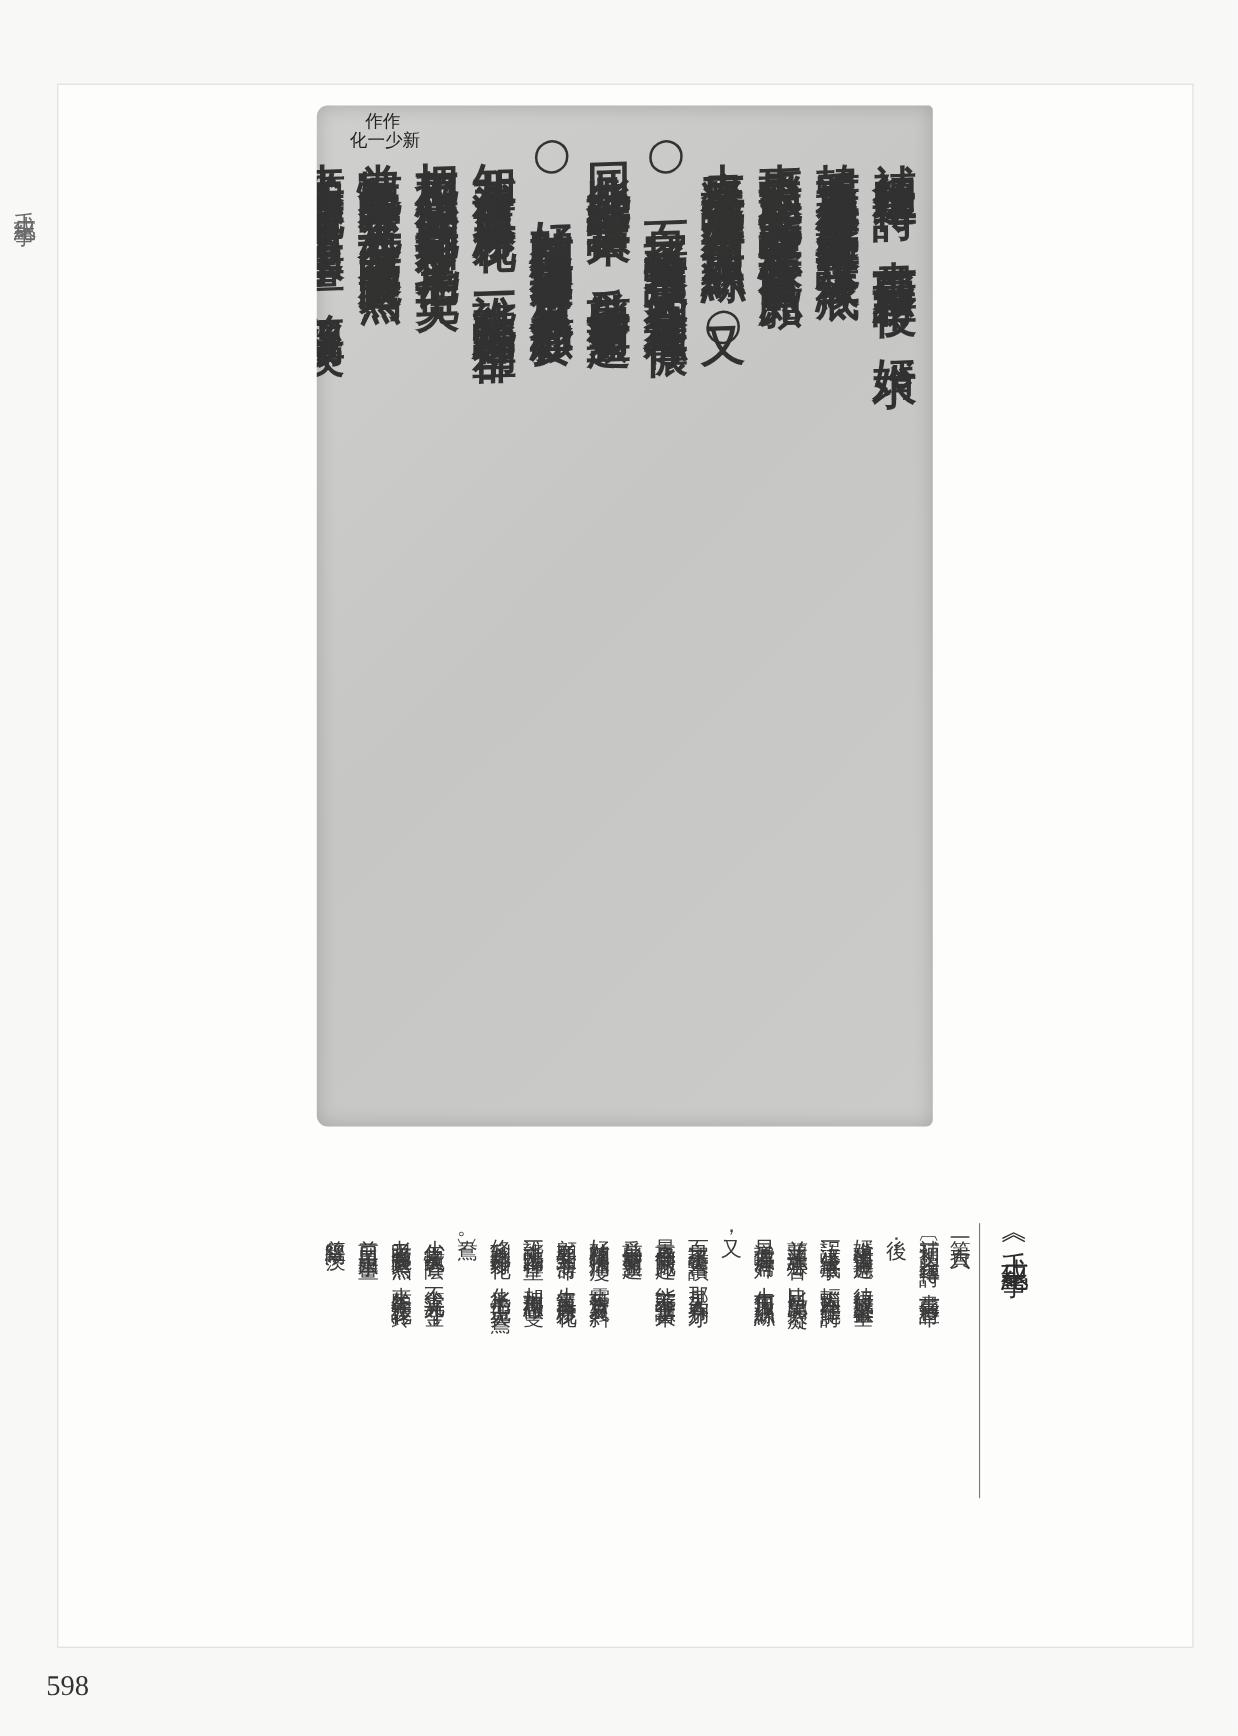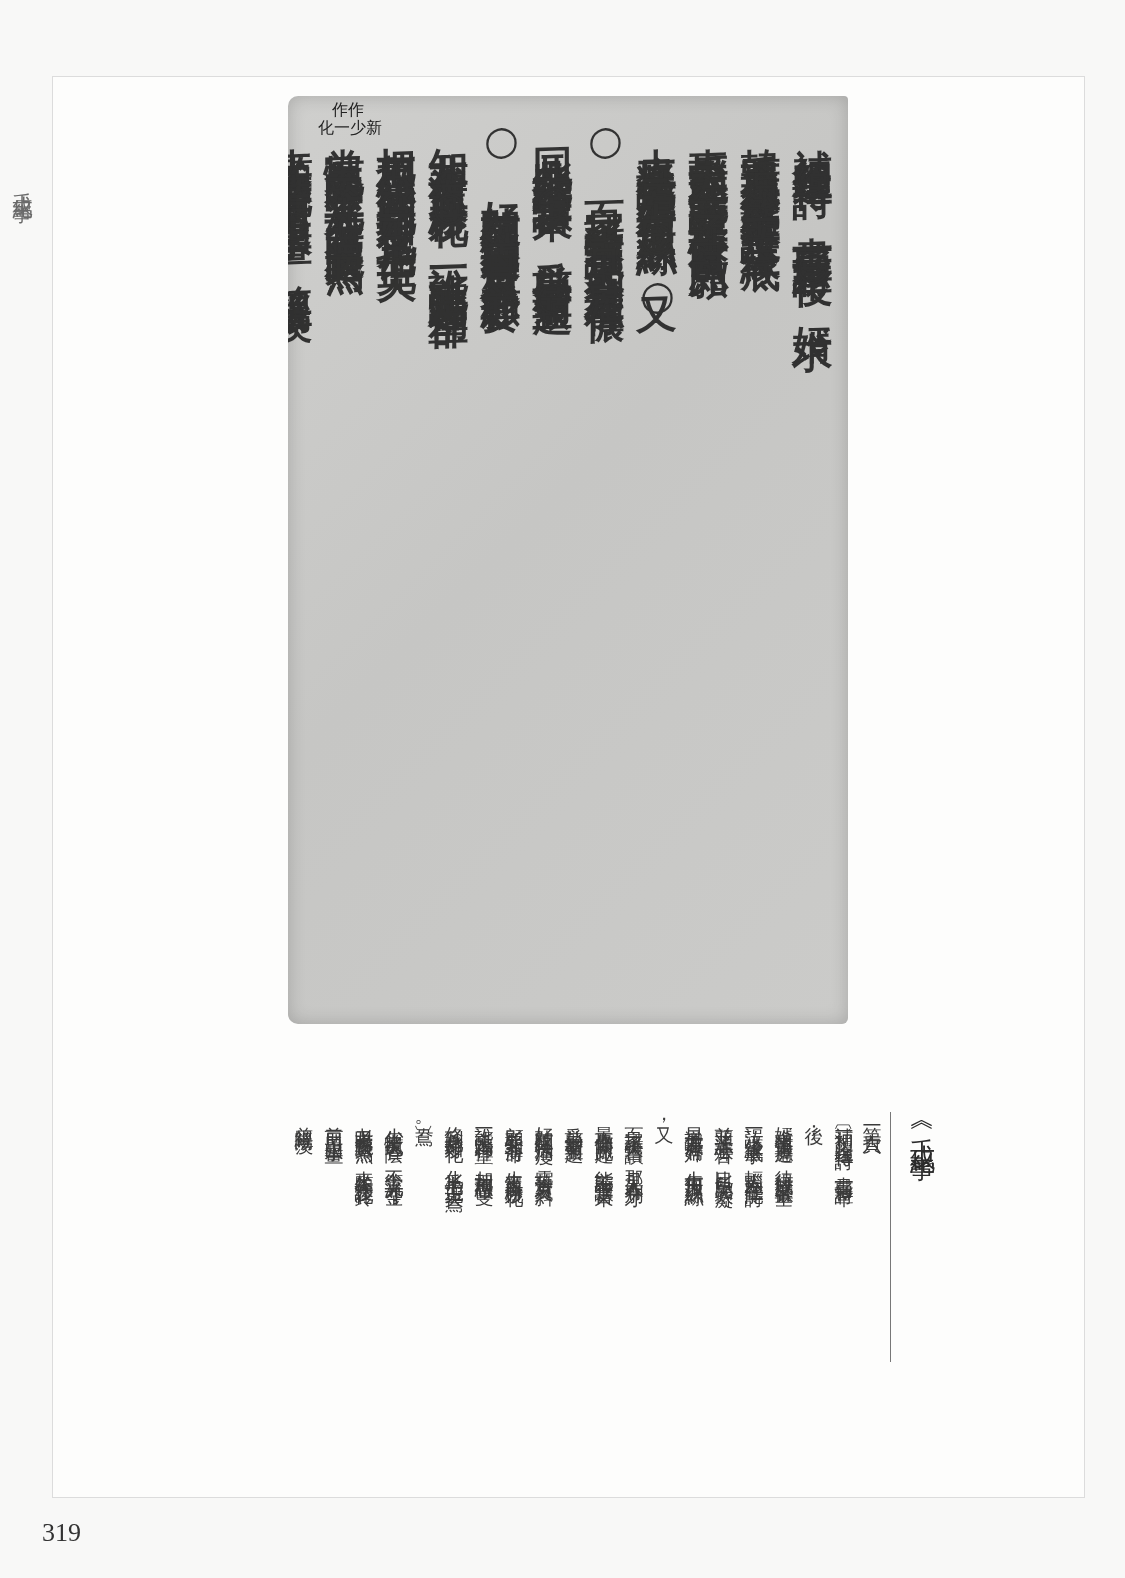--- a/index.html
+++ b/index.html
@@ -123,13 +123,13 @@
   <div class="t-col gap">顧影要知非薄命，生來還自勝桃花。</div>
   <div class="t-col gap">誰能一足踢禪堂，却把相思做一雙，</div>
   <div class="t-col gap">修到此身如可化，化爲七十二兜央〔鴛</div>
   <div class="t-col gap">鴦〕。</div>
   <div class="t-col gap">少年常慣乞春陰，不管流光寸寸金。</div>
   <div class="t-col gap">老眼朦朧還寫照，來生願作護花鈴。</div>
   <div class="t-col gap">前三日題山水畫</div>
   <div class="t-col gap">曾經陽羨</div>
 </div>
 
-<div class="page-number">319</div>
+<div class="page-number">598</div>
 
 </body></html>

